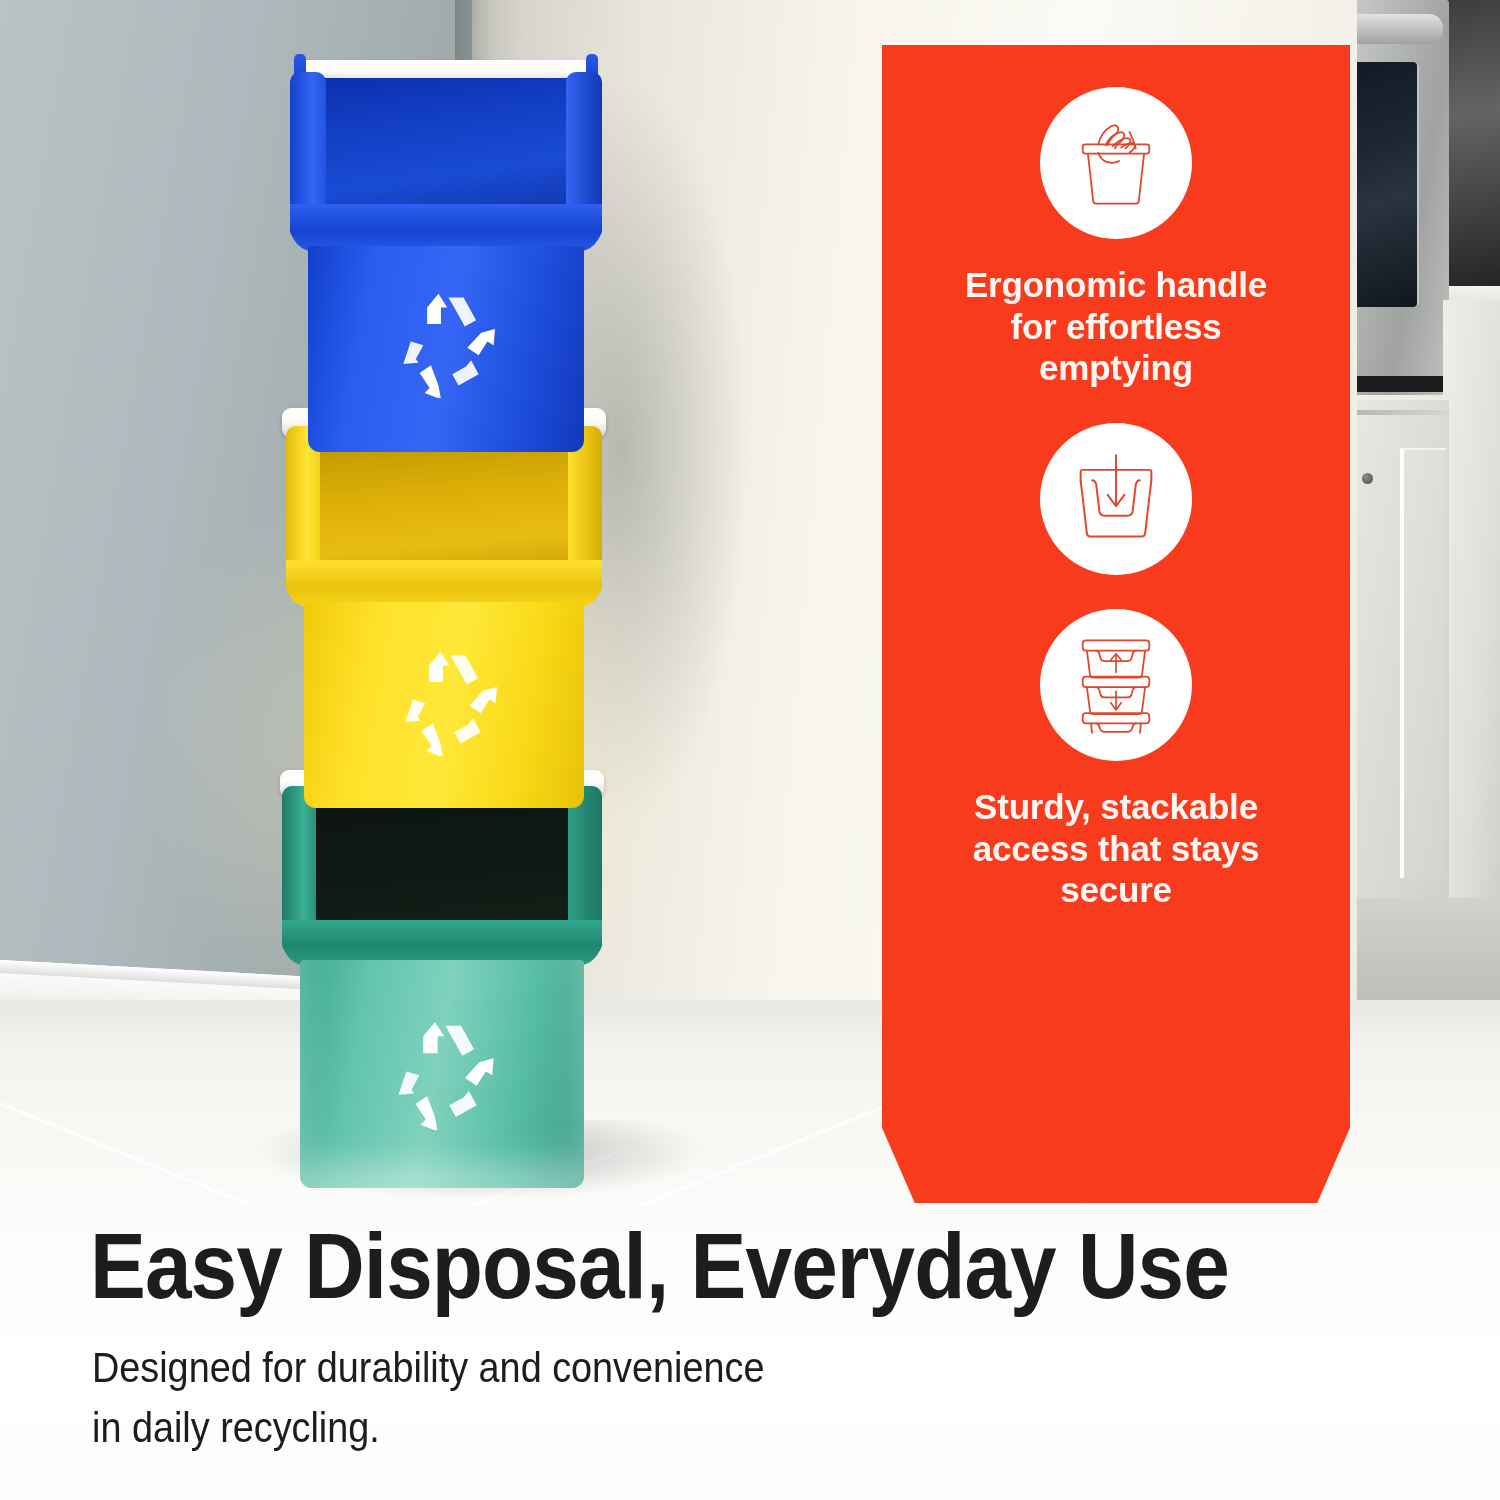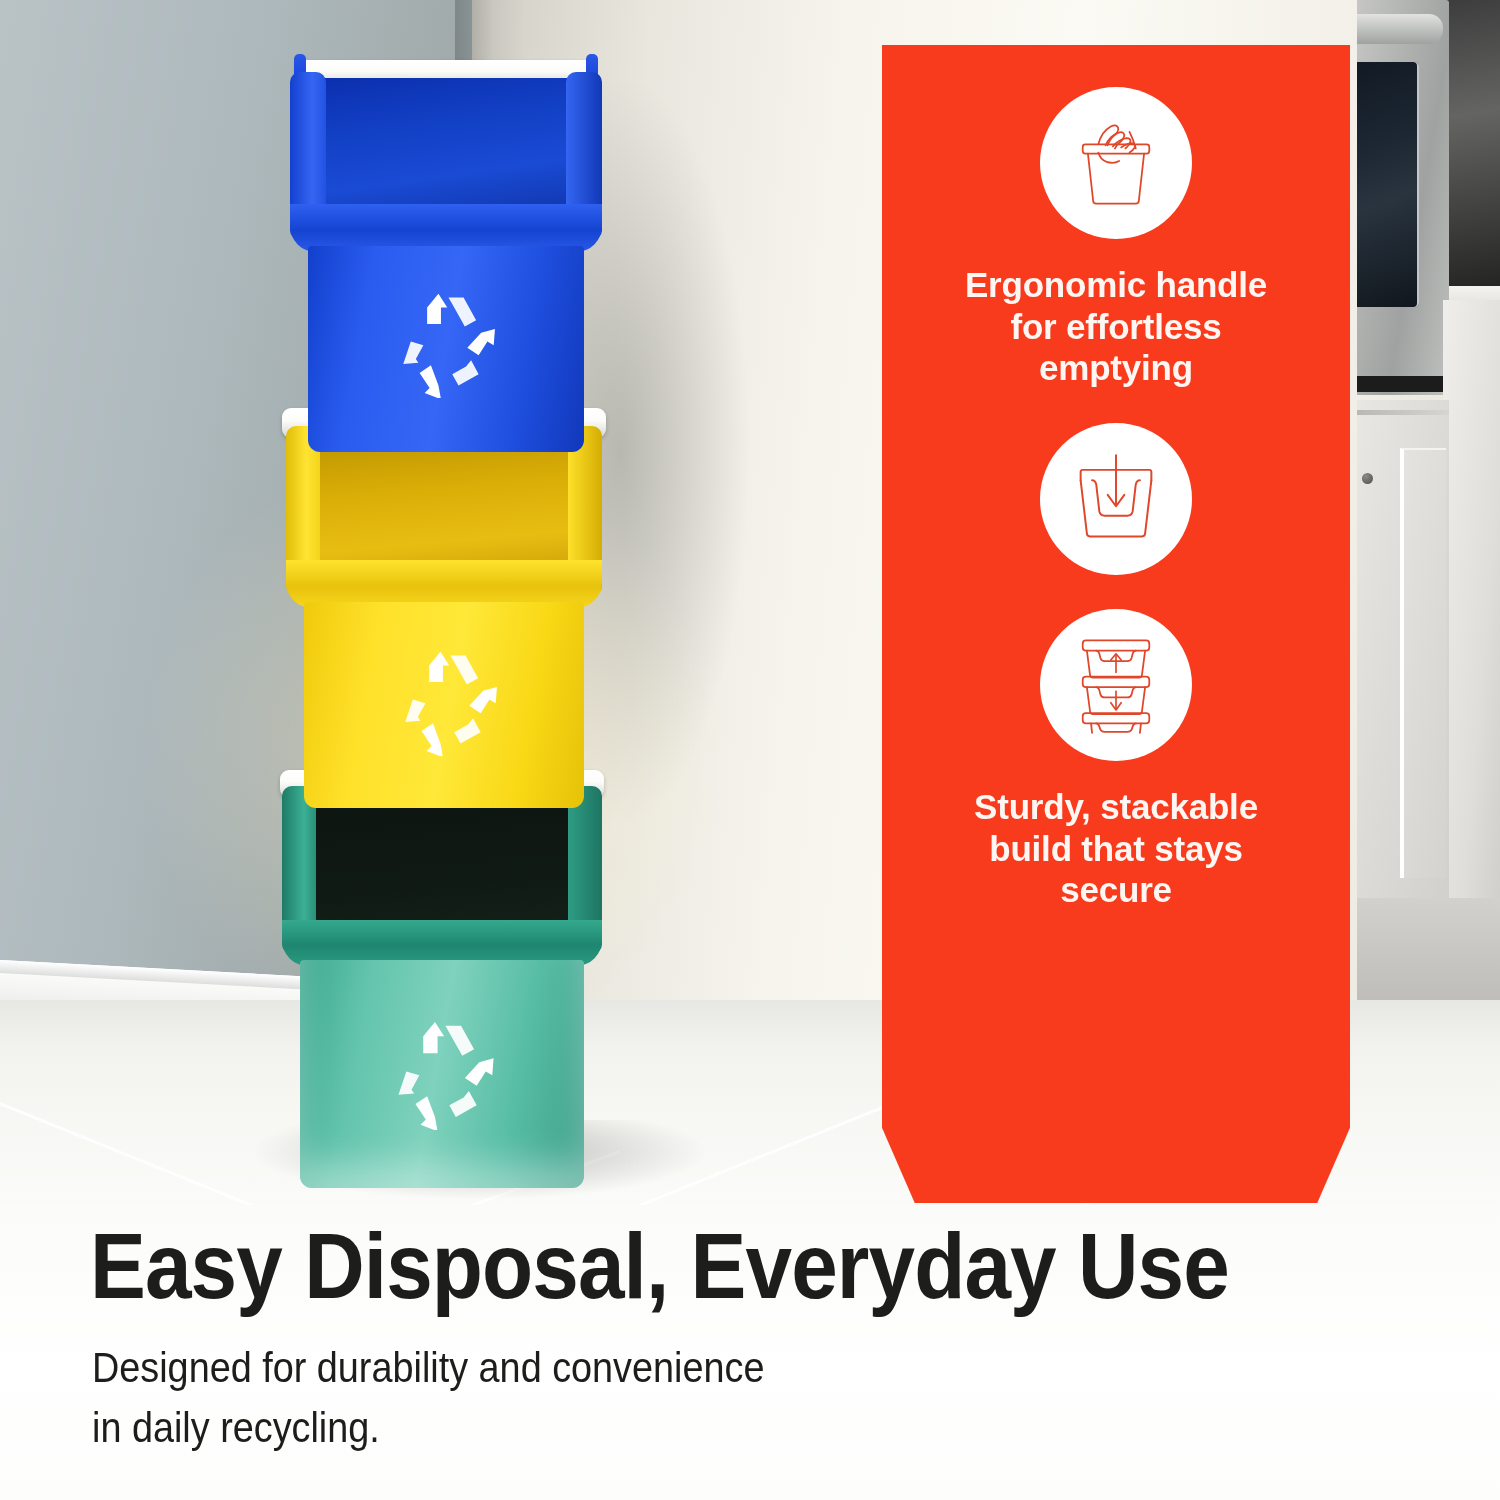--- a/index.html
+++ b/index.html
@@ -375,21 +375,21 @@
         <line x1="50" y1="56" x2="50" y2="73" stroke-width="1.6"></line>
         <path d="M45 67 L50 74 L55 67" stroke-width="1.6"></path>
 
         <path d="M18 80 Q18 77 21 77 L79 77 Q82 77 82 80 L82 84 Q82 87 79 87 L21 87 Q18 87 18 84 Z"></path>
         <path d="M26 87 L27 96"></path>
         <path d="M74 87 L73 96"></path>
         <path d="M31 87 Q33 87 34 90 L35 93 Q36 95 39 95 L61 95 Q64 95 65 93 L66 90 Q67 87 69 87"></path>
       </svg>
     </div>
     <div class="feature-text">Sturdy, stackable
-build that stays
+access that stays
 secure</div>
   </div>
 
 </div>
 
 <div id="bottom-band"></div>
 <div id="headline">Easy Disposal, Everyday Use</div>
 <div id="subtitle">Designed for durability and convenience
 in daily recycling.</div>
 

